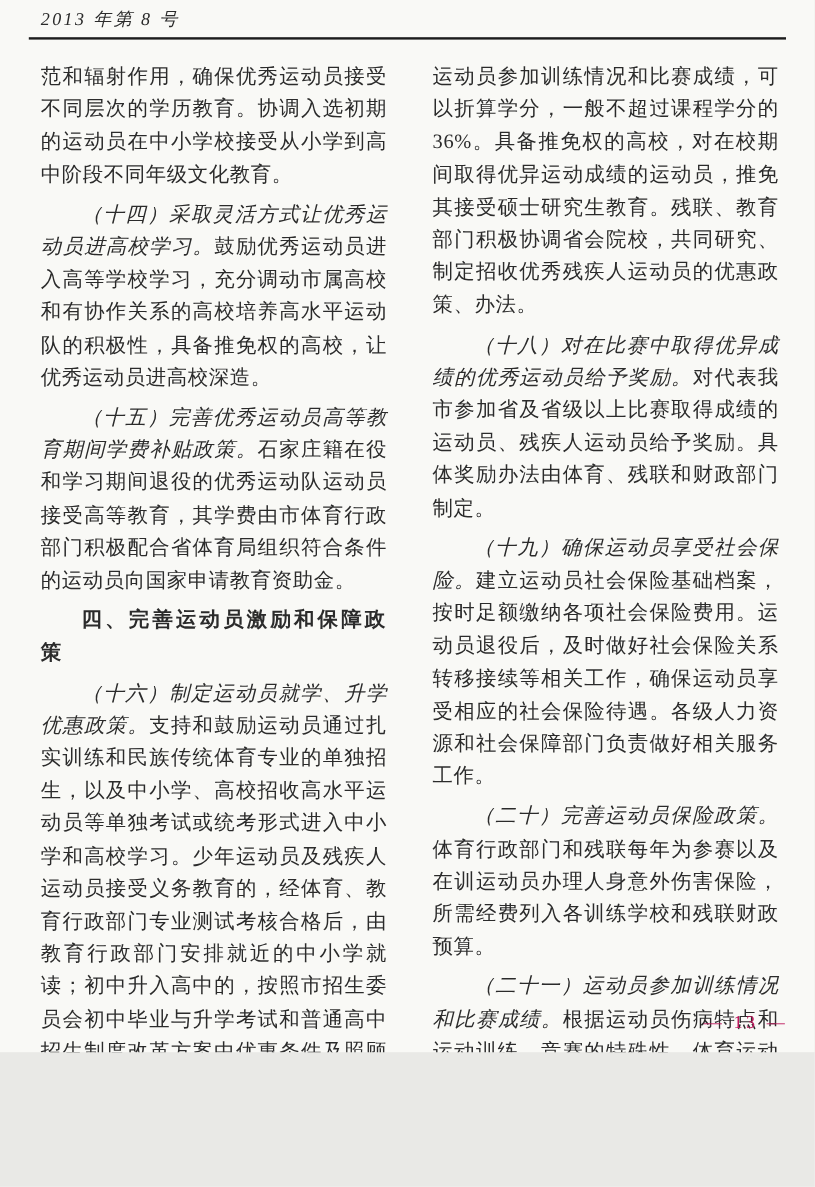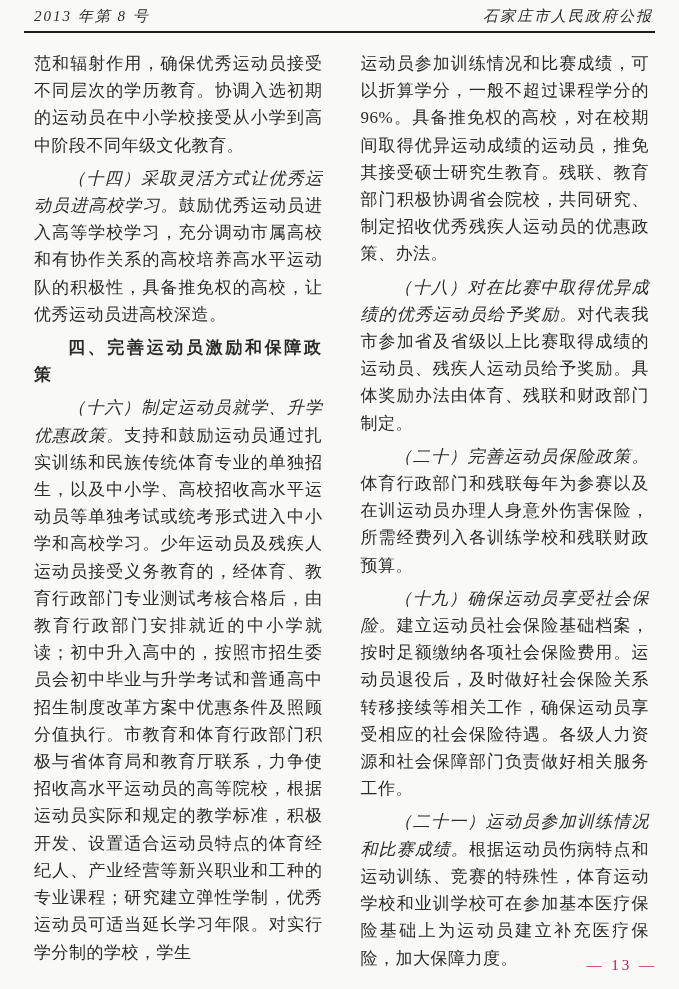--- a/index.html
+++ b/index.html
@@ -3,21 +3,21 @@
 <meta charset="utf-8">
 <style>
   html, body {
     margin: 0;
     padding: 0;
     background: #e9e9e6;
   }
   .page {
     position: relative;
     width: 679px;
-    height: 989px;
+    height: 877px;
     margin: 0 auto;
     background: #f9f9f6;
     color: #2b2b2b;
     font-family: "Liberation Serif", serif;
     overflow: hidden;
     box-sizing: border-box;
   }
   .header {
     display: flex;
     justify-content: space-between;
@@ -67,39 +67,39 @@
     color: #be185d;
   }
 </style>
 </head>
 <body>
 
 <div class="page">
 
   <div class="header">
     <span class="kai">2013 年第 8 号</span>
-    <span class="kai">石家庄市人民政府公报</span>
   </div>
 
   <div class="rule"></div>
 
   <div class="columns">
 
     <div class="col">
       <p class="para"><span>范和辐射作用，确保优秀运动员接受不同层次的学历教育。协调入选初期的运动员在中小学校接受从小学到高中阶段不同年级文化教育。</span></p>
       <p class="para indent"><span class="kai">（十四）采取灵活方式让优秀运动员进高校学习。</span><span>鼓励优秀运动员进入高等学校学习，充分调动市属高校和有协作关系的高校培养高水平运动队的积极性，具备推免权的高校，让优秀运动员进高校深造。</span></p>
+      <p class="para indent"><span class="kai">（十五）完善优秀运动员高等教育期间学费补贴政策。</span><span>石家庄籍在役和学习期间退役的优秀运动队运动员接受高等教育，其学费由市体育行政部门积极配合省体育局组织符合条件的运动员向国家申请教育资助金。</span></p>
       <p class="para indent heading">四、完善运动员激励和保障政策</p>
       <p class="para indent"><span class="kai">（十六）制定运动员就学、升学优惠政策。</span><span>支持和鼓励运动员通过扎实训练和民族传统体育专业的单独招生，以及中小学、高校招收高水平运动员等单独考试或统考形式进入中小学和高校学习。少年运动员及残疾人运动员接受义务教育的，经体育、教育行政部门专业测试考核合格后，由教育行政部门安排就近的中小学就读；初中升入高中的，按照市招生委员会初中毕业与升学考试和普通高中招生制度改革方案中优惠条件及照顾分值执行。市教育和体育行政部门积极与省体育局和教育厅联系，力争使招收高水平运动员的高等院校，根据运动员实际和规定的教学标准，积极开发、设置适合运动员特点的体育经纪人、产业经营等新兴职业和工种的专业课程；研究建立弹性学制，优秀运动员可适当延长学习年限。对实行学分制的学校，学生</span></p>
     </div>
 
     <div class="col">
-      <p class="para"><span>运动员参加训练情况和比赛成绩，可以折算学分，一般不超过课程学分的 96%。具备推免权的高校，对在校期间取得优异运动成绩的运动员，推免其接受硕士研究生教育。残联、教育部门积极协调省会院校，共同研究、制定招收优秀残疾人运动员的优惠政策、办法。</span></p>
+      <p class="para"><span>运动员参加训练情况和比赛成绩，可以折算学分，一般不超过课程学分的 36%。具备推免权的高校，对在校期间取得优异运动成绩的运动员，推免其接受硕士研究生教育。残联、教育部门积极协调省会院校，共同研究、制定招收优秀残疾人运动员的优惠政策、办法。</span></p>
       <p class="para indent"><span class="kai">（十八）对在比赛中取得优异成绩的优秀运动员给予奖励。</span><span>对代表我市参加省及省级以上比赛取得成绩的运动员、残疾人运动员给予奖励。具体奖励办法由体育、残联和财政部门制定。</span></p>
+      <p class="para indent"><span class="kai">（十九）确保运动员享受社会保险。</span><span>建立运动员社会保险基础档案，按时足额缴纳各项社会保险费用。运动员退役后，及时做好社会保险关系转移接续等相关工作，确保运动员享受相应的社会保险待遇。各级人力资源和社会保障部门负责做好相关服务工作。</span></p>
       <p class="para indent"><span class="kai">（二十）完善运动员保险政策。</span><span>体育行政部门和残联每年为参赛以及在训运动员办理人身意外伤害保险，所需经费列入各训练学校和残联财政预算。</span></p>
-      <p class="para indent"><span class="kai">（十九）确保运动员享受社会保险。</span><span>建立运动员社会保险基础档案，按时足额缴纳各项社会保险费用。运动员退役后，及时做好社会保险关系转移接续等相关工作，确保运动员享受相应的社会保险待遇。各级人力资源和社会保障部门负责做好相关服务工作。</span></p>
       <p class="para indent"><span class="kai">（二十一）运动员参加训练情况和比赛成绩。</span><span>根据运动员伤病特点和运动训练、竞赛的特殊性，体育运动学校和业训学校可在参加基本医疗保险基础上为运动员建立补充医疗保险，加大保障力度。</span></p>
     </div>
 
   </div>
 
   <div class="page-number">— 13 —</div>
 
 </div>
 
 </body></html>

